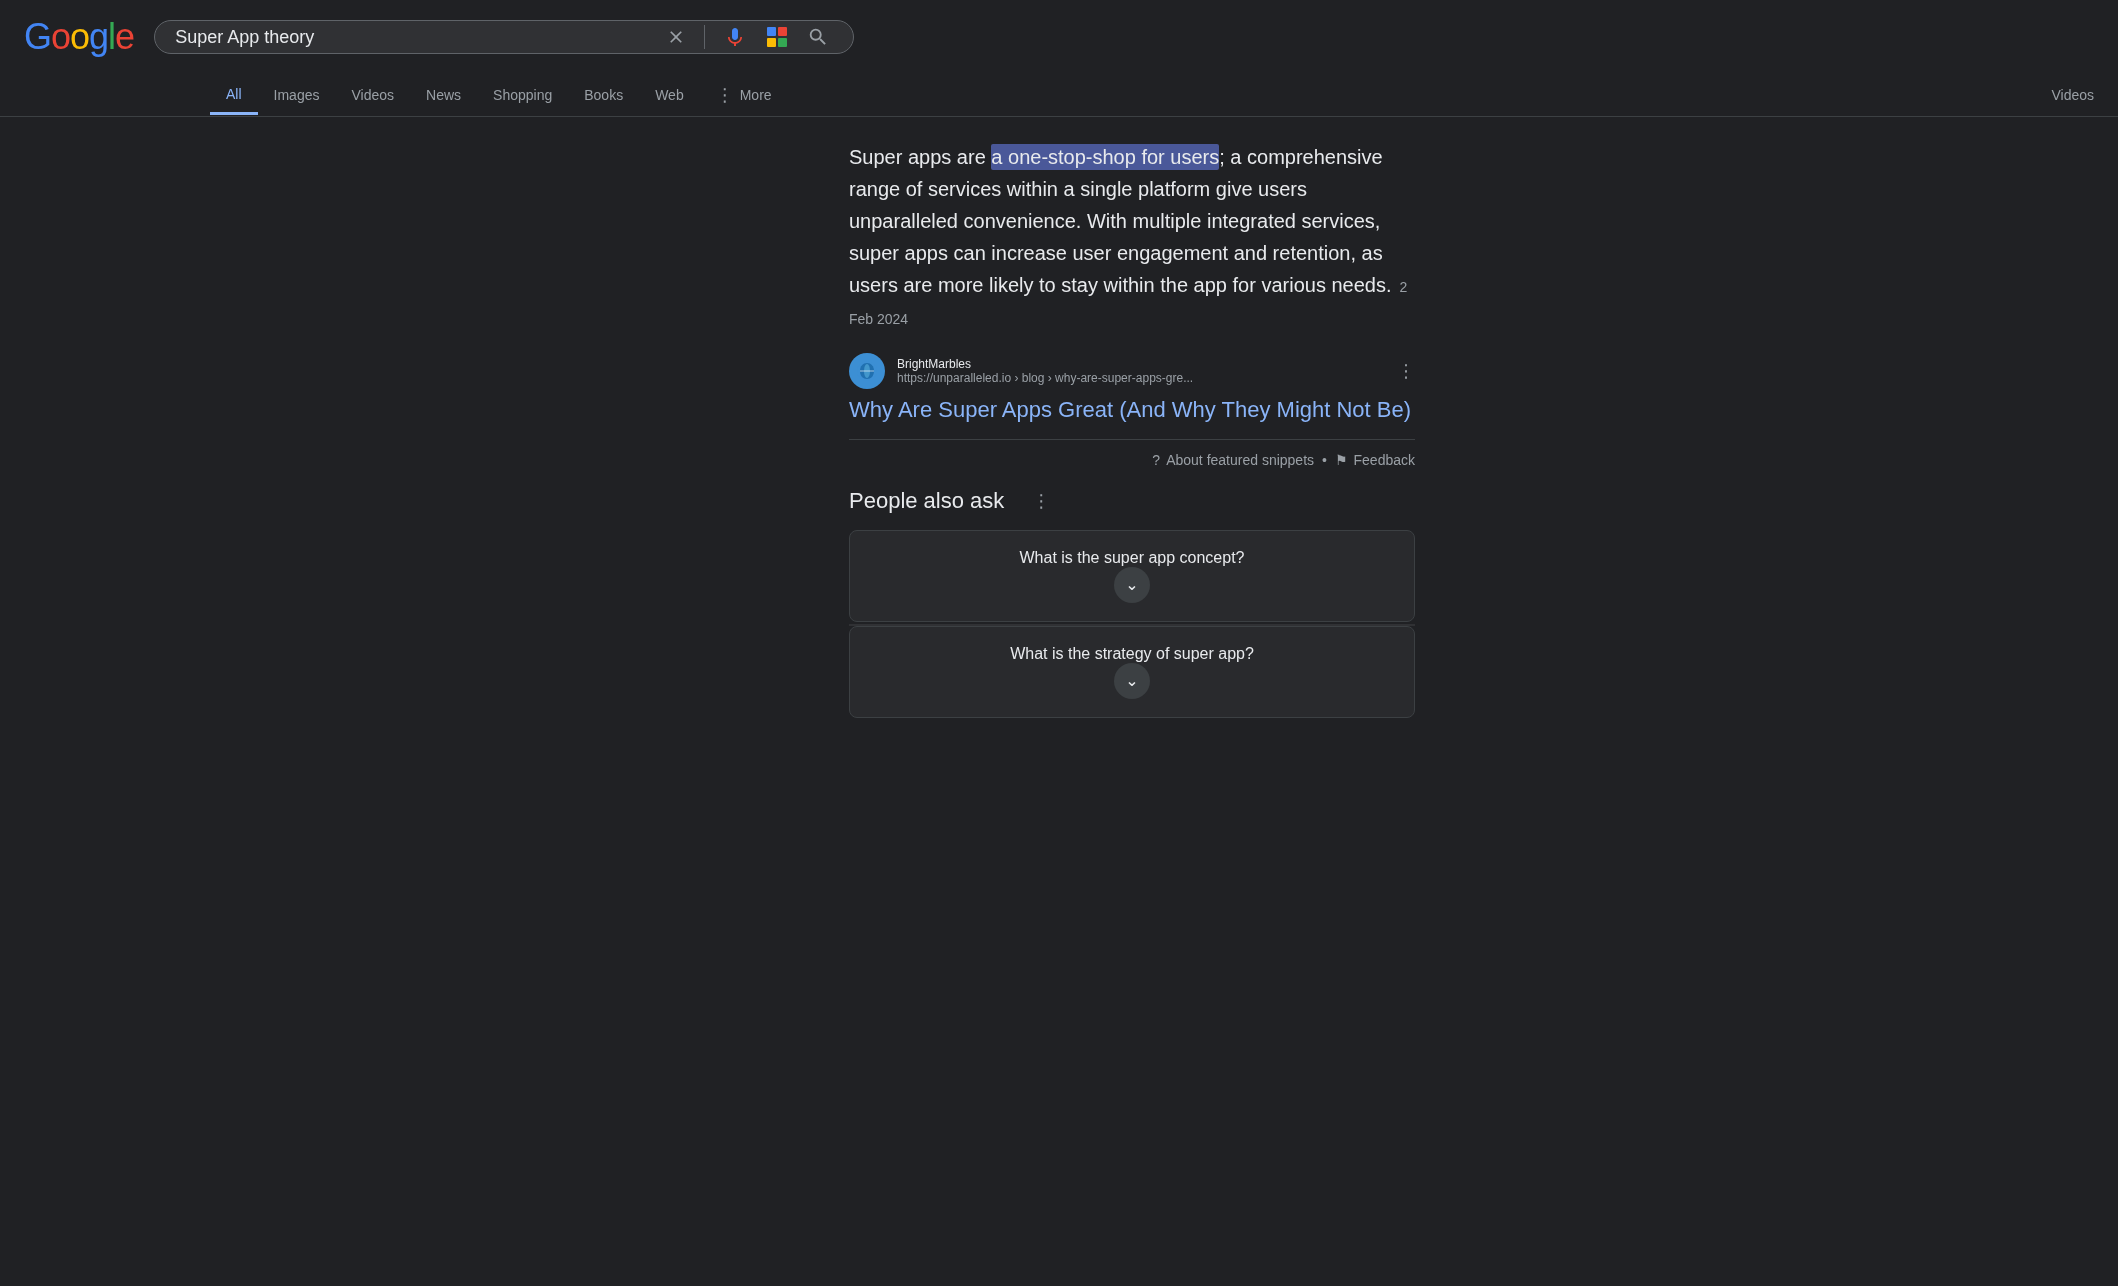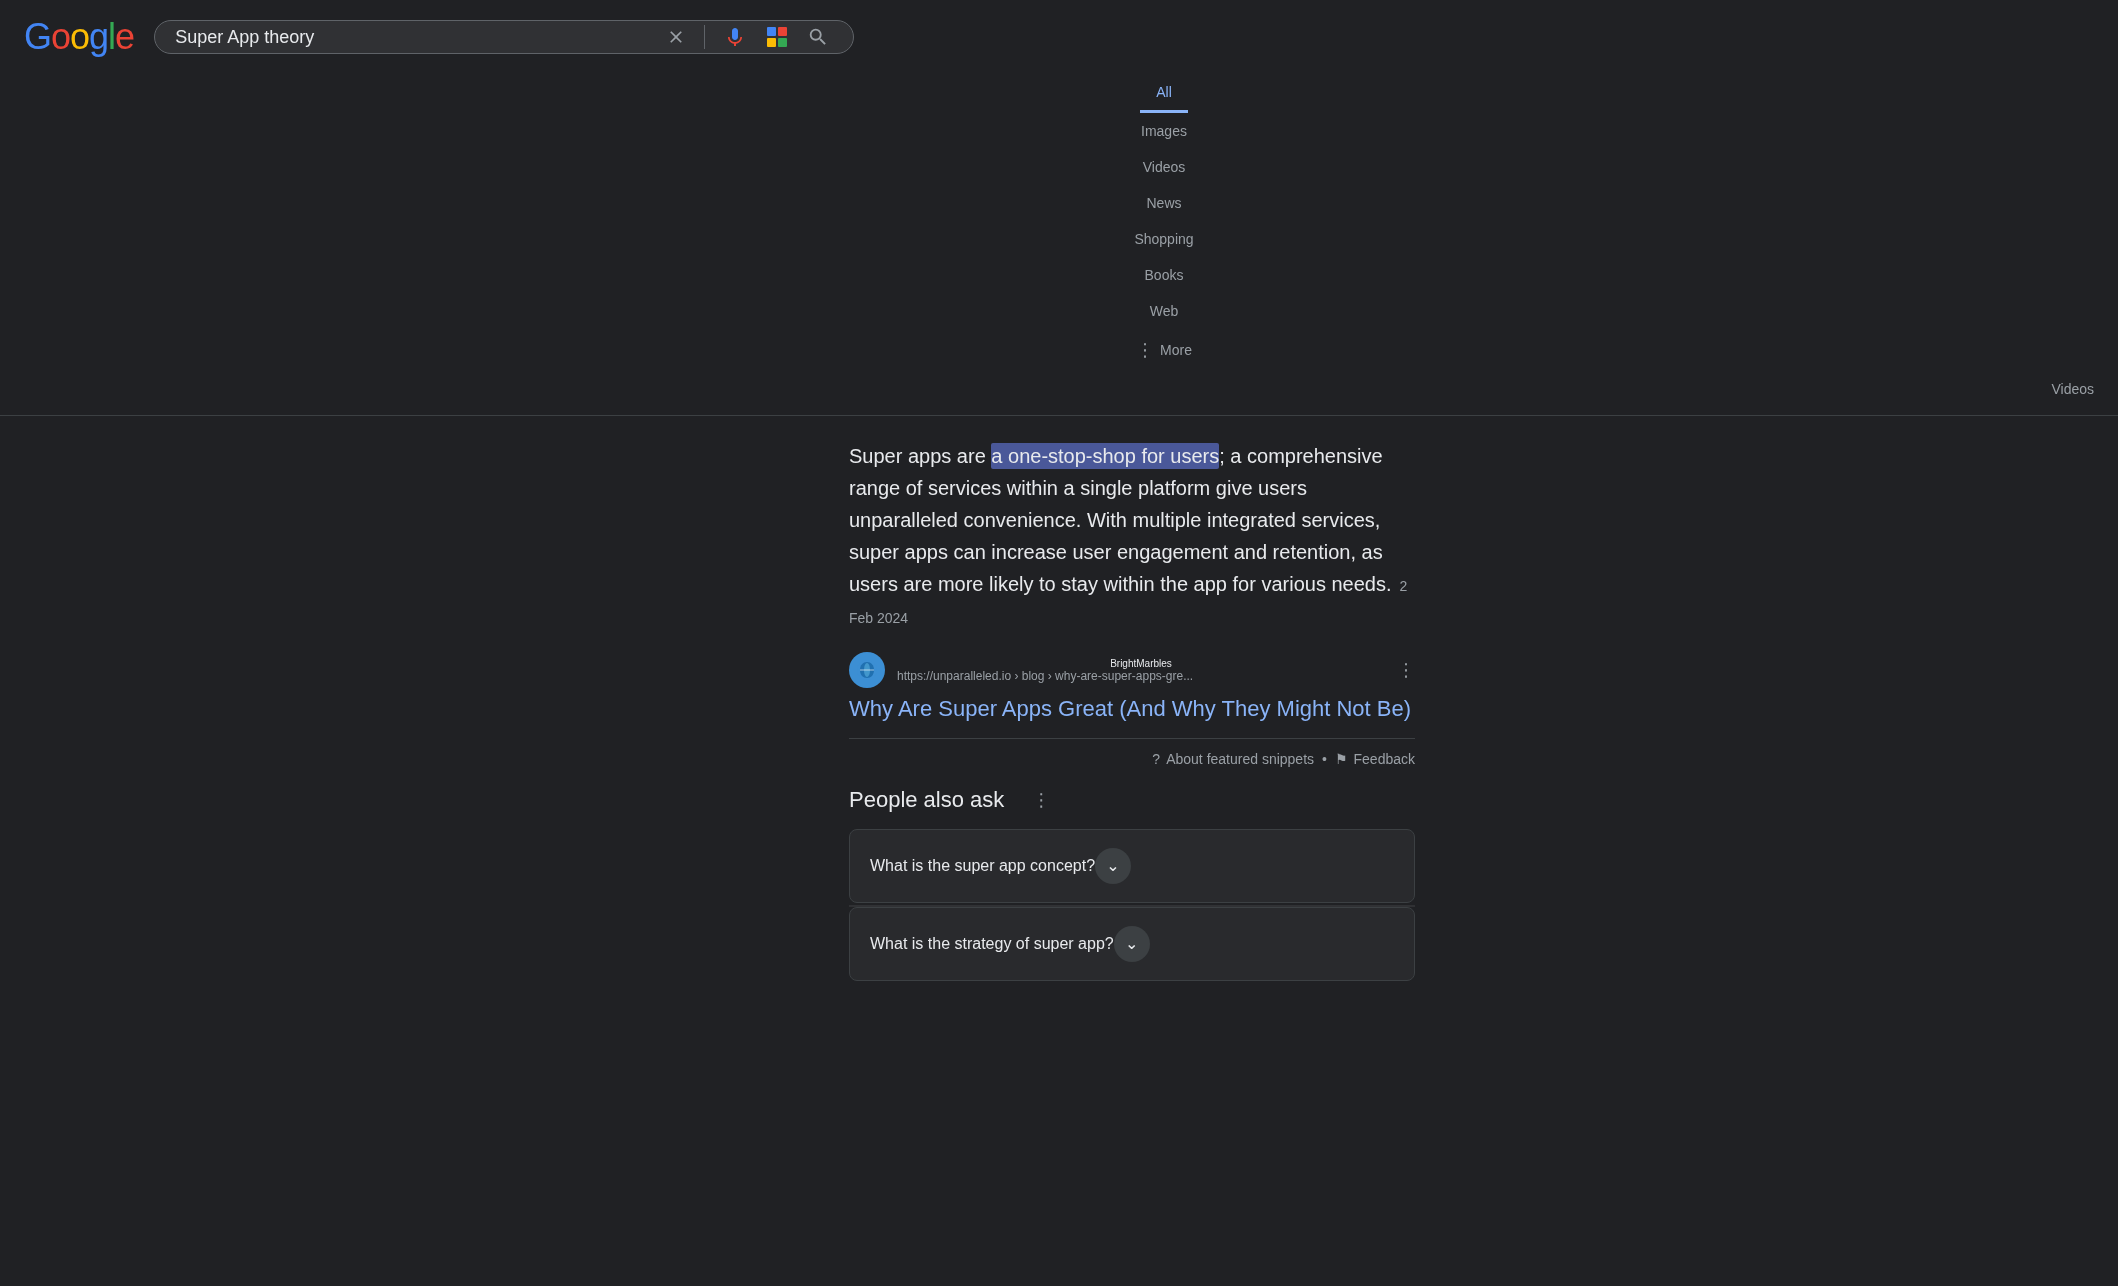--- a/index.html
+++ b/index.html
@@ -95,24 +95,23 @@
       background: none;
       border: none;
       cursor: pointer;
       padding: 4px;
     }
 
     
     .nav-tabs {
       display: flex;
       align-items: center;
-      padding: 8px 0 8px 210px;
+      padding: 8px 0 0 210px;
       border-bottom: 1px solid #3c4043;
       margin-top: 8px;
-      flex-direction: column;
     }
 
     .nav-tab {
       padding: 10px 16px;
       font-size: 14px;
       color: #9aa0a6;
       cursor: pointer;
       text-decoration: none;
       white-space: nowrap;
       position: relative;
@@ -193,23 +192,22 @@
     .source-favicon svg {
       width: 24px;
       height: 24px;
     }
 
     .source-info {
       flex: 1;
     }
 
     .source-name {
-      font-size: 10px;
-      color: #e8eaed;
-      text-align: center;
+      font-size: 12px;
+      color: #e8eaed;
     }
 
     .source-url {
       font-size: 12px;
       color: #9aa0a6;
     }
 
     .source-menu {
       color: #9aa0a6;
       cursor: pointer;
@@ -283,20 +281,21 @@
     }
 
     .paa-question {
       display: flex;
       align-items: center;
       justify-content: flex-start;
       padding: 18px 20px;
       cursor: pointer;
       font-size: 16px;
       color: #e8eaed;
+      flex-direction: column;
     }
 
     .paa-chevron {
       width: 36px;
       height: 36px;
       background: #3c4043;
       border-radius: 50%;
       display: flex;
       align-items: center;
       justify-content: center;

